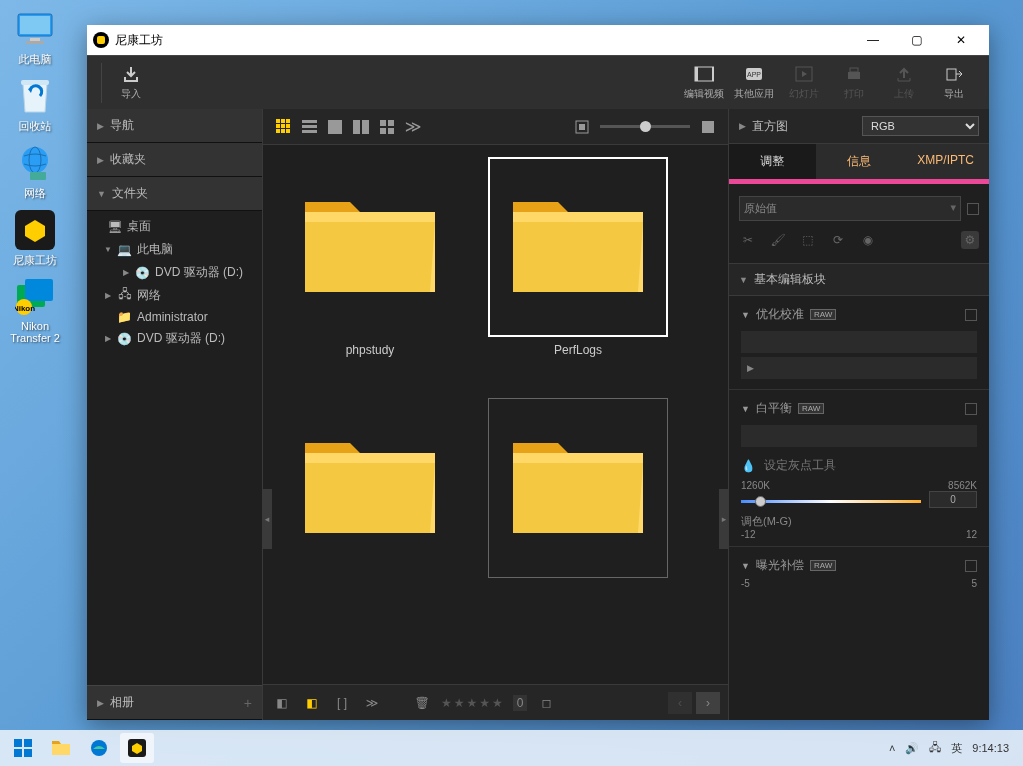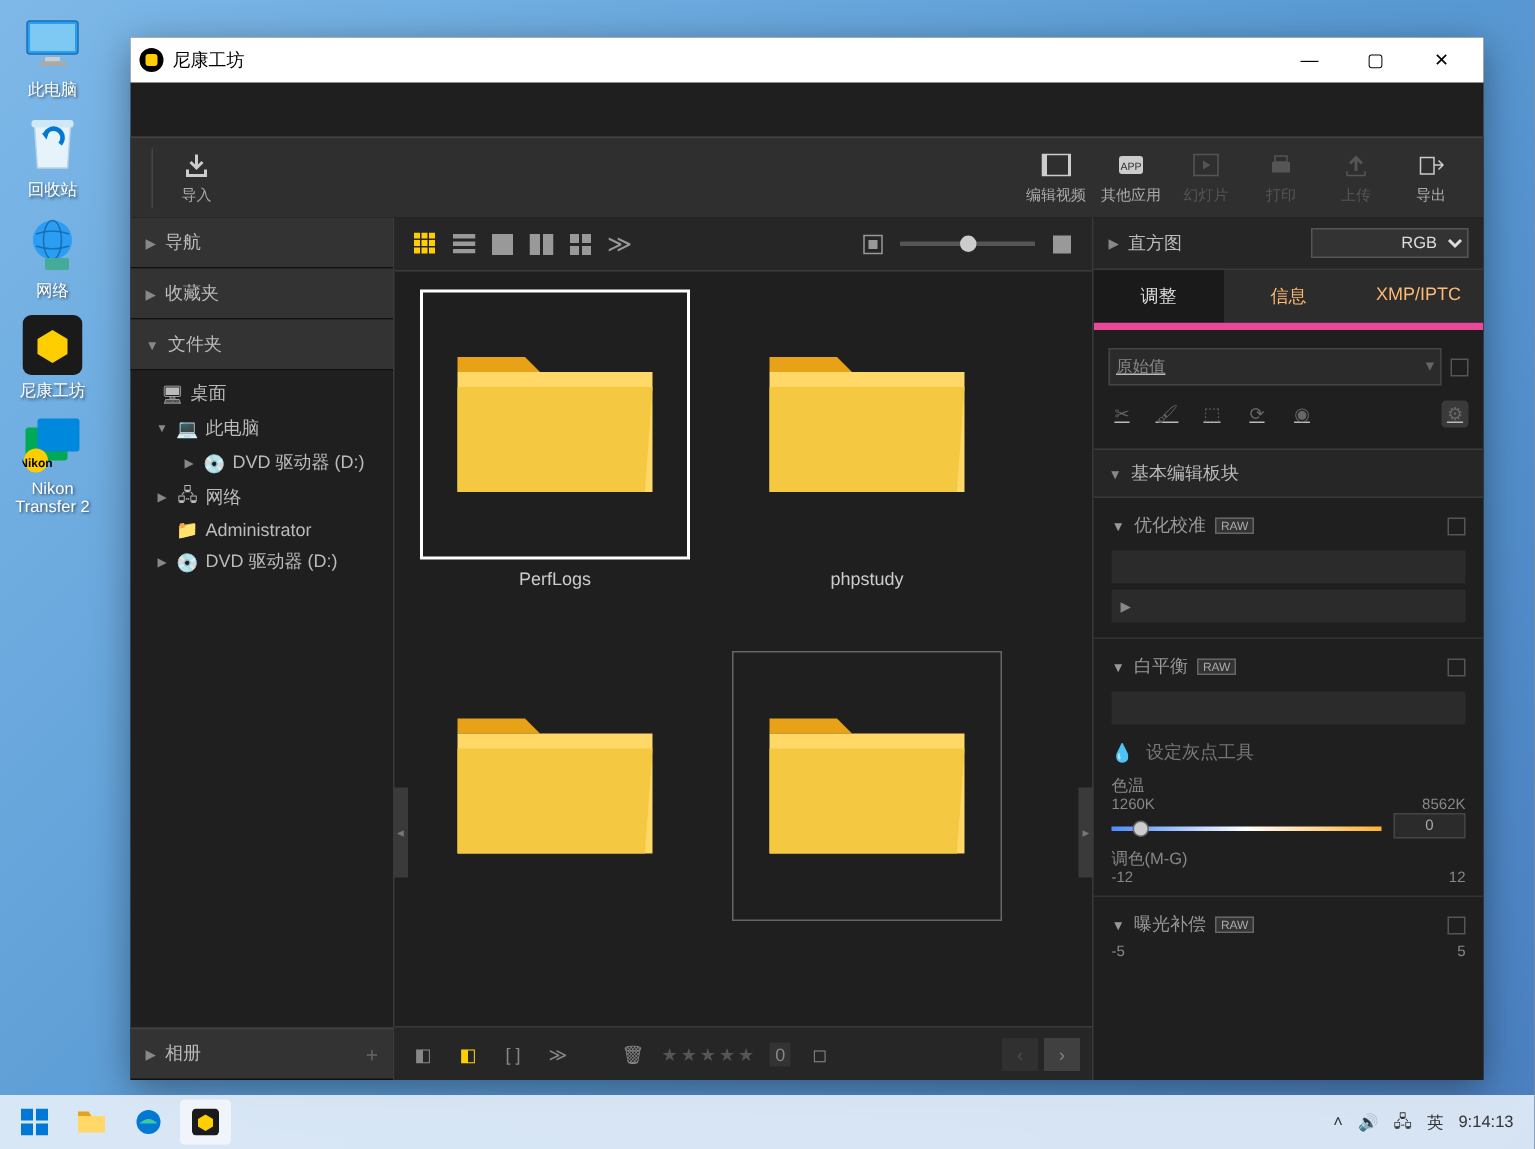--- a/index.html
+++ b/index.html
@@ -20,21 +20,21 @@
 .titlebar .app-icon::after { content: ""; width: 8px; height: 8px; background: #ffce00; border-radius: 2px; }
 .titlebar .title { font-size: 12px; flex: 1; }
 .titlebar .winbtn { width: 44px; height: 30px; display: flex; align-items: center; justify-content: center; cursor: pointer; font-size: 12px; }
 
 
 .menubar { height: 28px; background: #2f2f2f; display: flex; align-items: center; padding: 0 8px; gap: 14px; font-size: 12px; }
 .menubar .mitem { color: #ddd; cursor: pointer; }
 .menubar .mitem.disabled { color: #666; }
 
 
-.toolbar { height: 54px; background: #2f2f2f; border-top: 1px solid #444; display: flex; align-items: center; padding: 2px 10px; margin-top: 36px; }
+.toolbar { height: 54px; background: #2f2f2f; border-top: 1px solid #444; display: flex; align-items: center; padding: 2px 10px; }
 .toolbar .left { flex: 1; display: flex; }
 .tool-item { display: flex; flex-direction: column; align-items: center; color: #aaa; font-size: 10px; gap: 3px; width: 50px; cursor: pointer; }
 .tool-item .ticon { width: 20px; height: 20px; display: flex; align-items: center; justify-content: center; }
 .tool-item.disabled { color: #555; }
 .tool-divider { width: 1px; height: 40px; background: #444; margin: 0 4px; align-self: center; }
 
 
 .body { flex: 1; display: flex; overflow: hidden; }
 
 
@@ -69,25 +69,25 @@
 .footer-bar .stars { letter-spacing: 2px; color: #555; }
 .footer-bar .pager { margin-left: auto; display: flex; gap: 4px; }
 .footer-bar .pager .pg { background: #404040; width: 24px; height: 22px; display: flex; align-items: center; justify-content: center; cursor: pointer; }
 .side-handle { position: absolute; width: 10px; height: 60px; background: #3a3a3a; display: flex; align-items: center; justify-content: center; color: #777; font-size: 9px; cursor: pointer; top: 380px; }
 .side-handle.left { left: -1px; }
 .side-handle.right { right: -1px; }
 
 
 .rpanel { width: 260px; background: #1f1f1f; display: flex; flex-direction: column; font-size: 12px; color: #bbb; overflow: auto; }
 .rhead { background: #262626; padding: 7px 10px; display: flex; align-items: center; gap: 6px; border-bottom: 1px solid #3a3a3a; }
-.rhead select { background: #333; color: #ddd; border: 1px solid #555; font-size: 11px; padding: 2px 4px; width: 105px; margin-left: auto; text-align: right; }
+.rhead select { background: #333; color: #ddd; border: 1px solid #555; font-size: 11px; padding: 2px 4px; width: 117px; margin-left: auto; }
 .tabs { display: flex; background: #1a1a1a; border-bottom: 5px solid #ec4899; }
 .tab { flex: 1; text-align: center; padding: 9px 0; cursor: pointer; color: #fdba74; font-size: 12px; background: #2c2c2c; }
 .tab.active { background: #1a1a1a; color: #ddd; }
-.adjust-body { padding: 8px 10px; text-decoration: underline; }
+.adjust-body { padding: 8px 10px; }
 .adj-row { display: flex; align-items: center; gap: 6px; padding: 4px 0; }
 .adj-select { flex: 1; background: #2b2b2b; border: 1px solid #444; color: #888; padding: 4px; font-size: 11px; }
 .icon-row { display: flex; gap: 12px; padding: 6px 0; color: #666; }
 .icon-row .ib { width: 18px; height: 18px; display:flex; align-items:center; justify-content:center; cursor:pointer; }
 .icon-row .gear { margin-left:auto; background:#3a3a3a; border-radius:3px; }
 .section-head { background: #262626; padding: 7px 10px; border-top: 1px solid #3a3a3a; border-bottom: 1px solid #3a3a3a; display: flex; align-items: center; gap: 6px; }
 .sub { padding: 6px 12px; }
 .sub-head { display: flex; align-items: center; gap: 6px; padding: 4px 0; color: #999; }
 .raw-badge { background: #333; border: 1px solid #666; font-size: 8px; padding: 0 3px; color: #aaa; }
 .chk { width: 12px; height: 12px; border: 1px solid #555; margin-left: auto; }
@@ -358,39 +358,39 @@
             </div>
           <div class="view-btn">
               <svg width="14" height="14">
                 <rect x="1" y="1" width="12" height="12" fill="#999"></rect>
               </svg>
             </div>
         </div>
       </div>
 
       <div class="thumbs">
+        <div class="thumb">
+          <div class="frame">
+              <svg class="folder-svg">
+                <path d="M10 25 L10 15 L55 15 L65 25 Z" fill="#e8a218"></path>
+                <path d="M10 25 L140 25 L140 105 L10 105 Z" fill="#ffd867"></path>
+                <path d="M10 35 L140 35 L135 105 L10 105 Z" fill="#f5c842"></path>
+              </svg>
+            </div>
+          <div class="tlabel">phpstudy</div>
+        </div>
         <div class="thumb sel">
           <div class="frame">
               <svg class="folder-svg">
                 <path d="M10 25 L10 15 L55 15 L65 25 Z" fill="#e8a218"></path>
                 <path d="M10 25 L140 25 L140 105 L10 105 Z" fill="#ffd867"></path>
                 <path d="M10 35 L140 35 L135 105 L10 105 Z" fill="#f5c842"></path>
               </svg>
             </div>
           <div class="tlabel">PerfLogs</div>
-        </div>
-        <div class="thumb">
-          <div class="frame">
-              <svg class="folder-svg">
-                <path d="M10 25 L10 15 L55 15 L65 25 Z" fill="#e8a218"></path>
-                <path d="M10 25 L140 25 L140 105 L10 105 Z" fill="#ffd867"></path>
-                <path d="M10 35 L140 35 L135 105 L10 105 Z" fill="#f5c842"></path>
-              </svg>
-            </div>
-          <div class="tlabel">phpstudy</div>
         </div>
         <div class="thumb">
           <div class="frame">
               <svg class="folder-svg">
                 <path d="M10 25 L10 15 L55 15 L65 25 Z" fill="#e8a218"></path>
                 <path d="M10 25 L140 25 L140 105 L10 105 Z" fill="#ffd867"></path>
                 <path d="M10 35 L140 35 L135 105 L10 105 Z" fill="#f5c842"></path>
               </svg>
             </div>
           <div class="tlabel"></div>
@@ -475,21 +475,20 @@
             <span style="font-size:9px">▼</span>
             <span>白平衡</span>
             <span class="raw-badge">RAW</span>
             <div class="chk"></div>
           </div>
         <div class="thin-row"></div>
         <div style="display:flex;align-items:center;gap:8px;padding:6px 0;color:#777">
             <span>💧</span>
             <span>设定灰点工具</span>
           </div>
-        <div style="color:#888;font-size:11px">色温</div>
         <div class="lbl-pair">
             <span>1260K</span>
             <span>8562K</span>
           </div>
         <div style="display:flex;align-items:center;gap:8px">
           <div class="slider2" style="flex:1">
             <div class="tracka" style="background:linear-gradient(90deg,#4a8cff,#fff,#ffb030)"></div>
             <div class="thumb2" style="left:8%"></div>
           </div>
           <div class="val-box">0</div>

